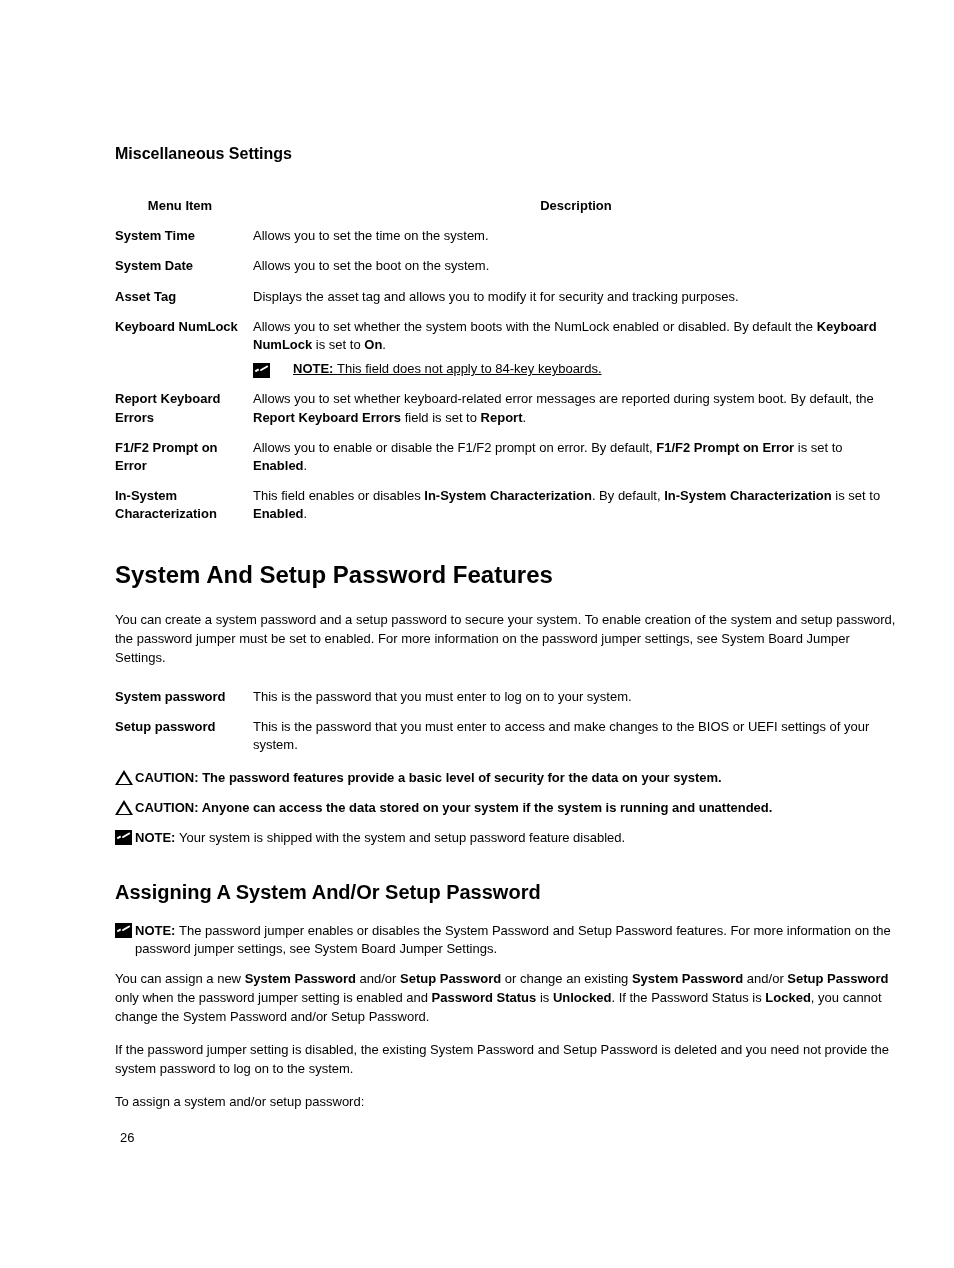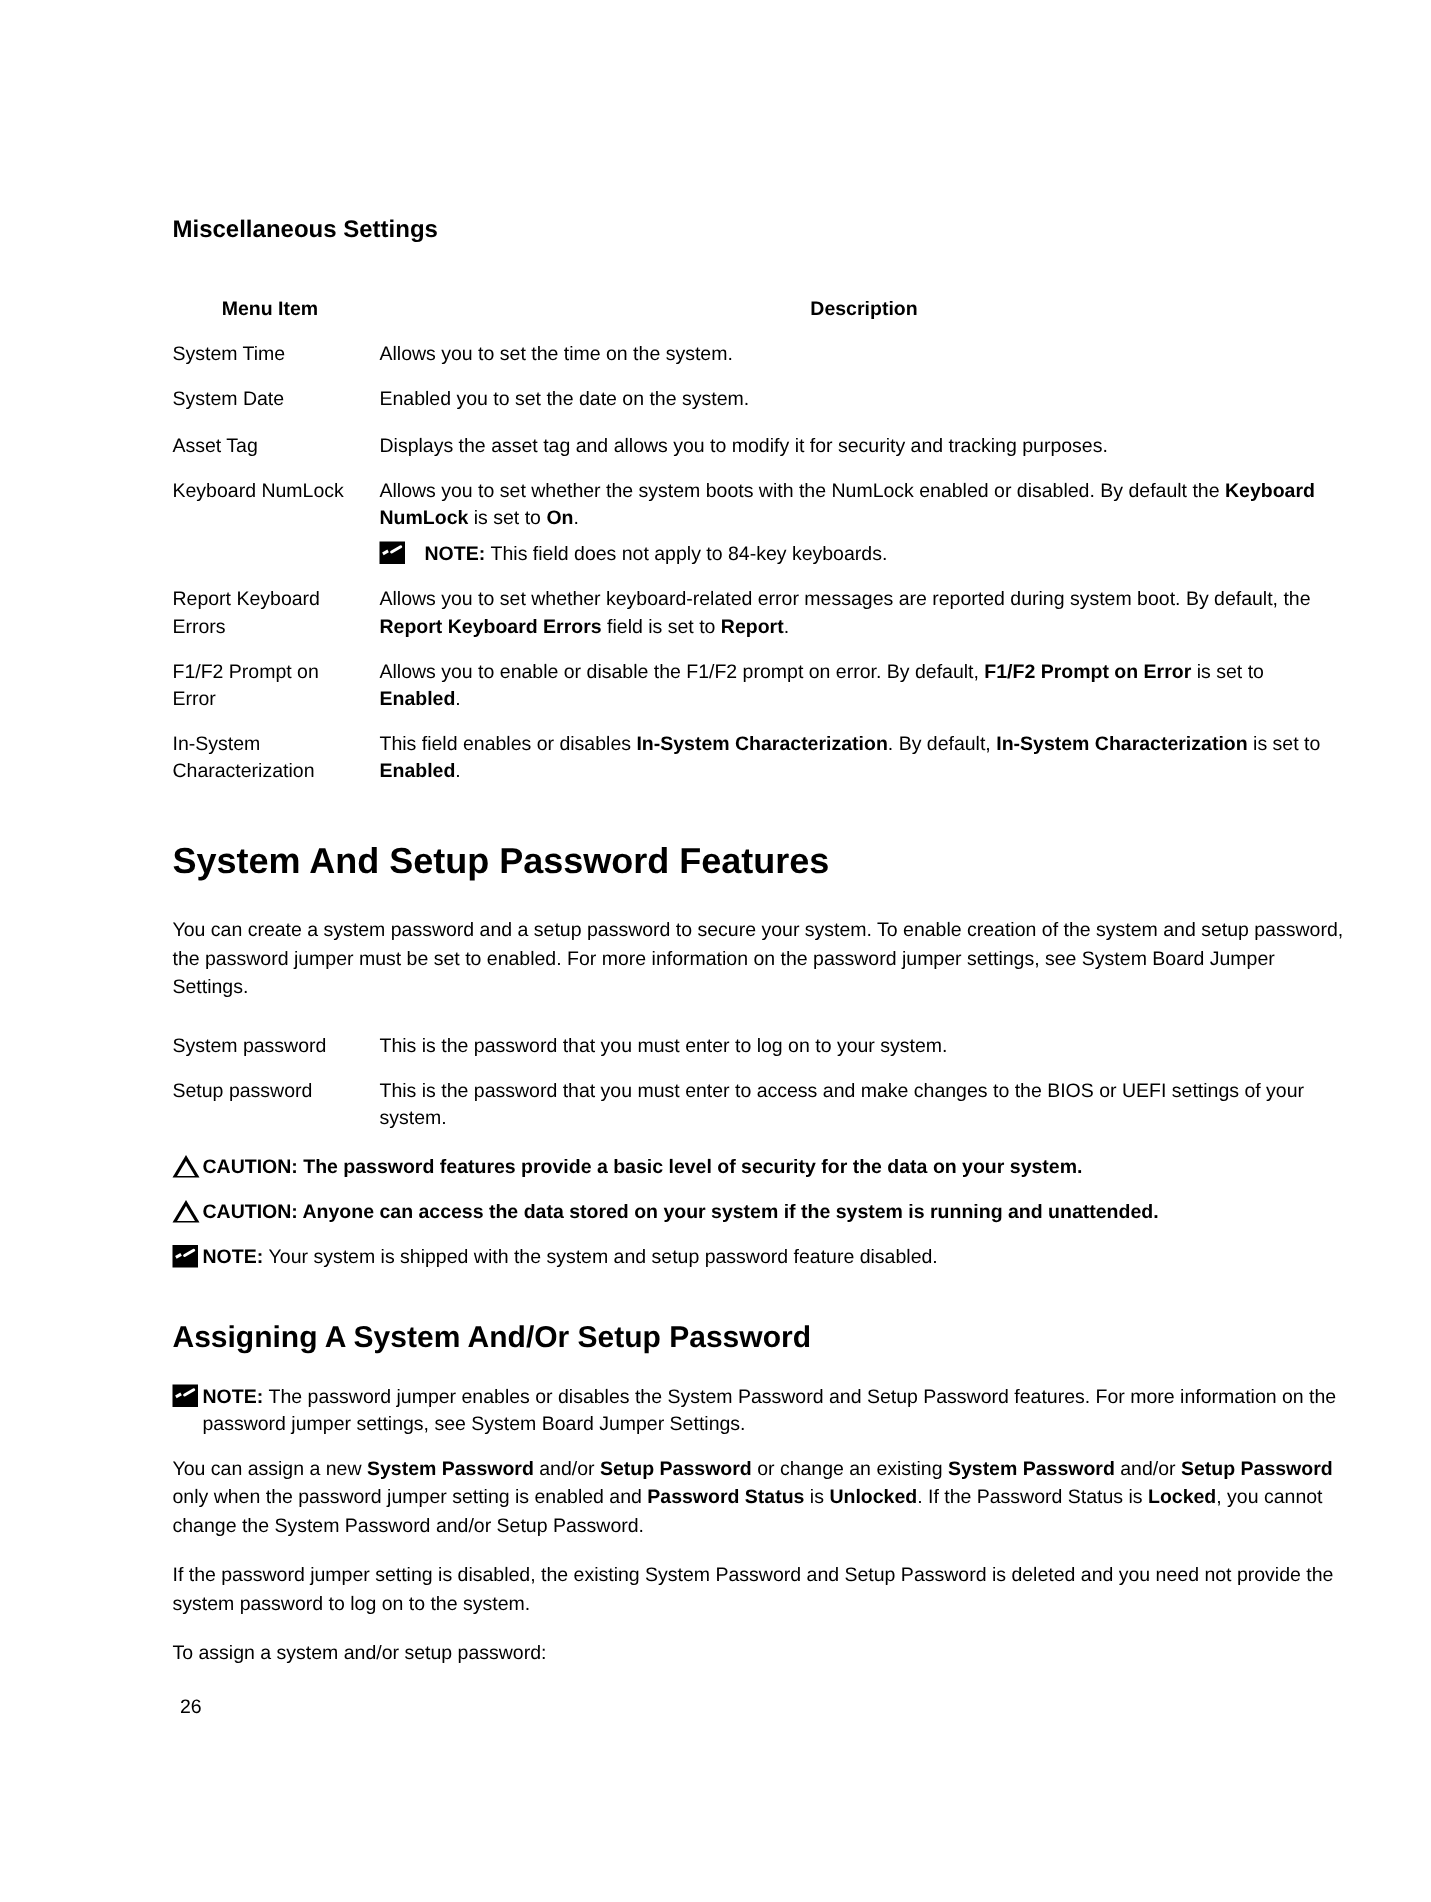--- a/index.html
+++ b/index.html
@@ -37,21 +37,21 @@
     width: 100%;
     margin-bottom: 8px;
   }
   table.defs td {
     vertical-align: top;
     padding: 6px 0;
     line-height: 1.4;
   }
   table.defs td.label {
     width: 138px;
-    font-weight: normal;
+    font-weight: bold;
     padding-right: 8px;
   }
   table.defs tr.header td { font-weight: bold; text-align: center; }
   p.body {
     line-height: 1.45;
     margin-bottom: 14px;
   }
   .callout {
     display: flex;
     align-items: flex-start;
@@ -96,24 +96,25 @@
   .note-icon::after {
     content: "";
     position: absolute;
     left: 3px; bottom: 3px;
     width: 4px; height: 4px;
     border-top: 2px solid #fff;
     transform: rotate(-30deg);
   }
   .inline-note {
     display: flex;
-    align-items: flex-start;
-    gap: 10px;
+    align-items: flex-end;
+    gap: 20px;
     margin-top: 6px;
     line-height: 1.4;
+    text-decoration: underline;
   }
   .inline-note .icon-box { flex-shrink: 0; width: 20px; }
   .bold { font-weight: bold; }
   .page-number {
     position: absolute;
     left: 120px;
     top: 1130px;
     font-size: 13px;
   }
 </style>
@@ -129,21 +130,21 @@
         <tr class="header">
       <td class="label">Menu Item</td>
       <td>Description</td>
     </tr>
     <tr>
       <td class="label">System Time</td>
       <td>Allows you to set the time on the system.</td>
     </tr>
     <tr>
       <td class="label">System Date</td>
-      <td>Enabled you to set the date on the system.</td>
+      <td>Allows you to set the boot on the system.</td>
     </tr>
     <tr>
       <td class="label">Asset Tag</td>
       <td>Displays the asset tag and allows you to modify it for security and tracking purposes.</td>
     </tr>
     <tr>
       <td class="label">Keyboard NumLock</td>
       <td>
         <span>Allows you to set whether the system boots with the NumLock enabled or disabled. By default the </span><span class="bold">Keyboard NumLock</span><span> is set to </span><span class="bold">On</span><span>.</span>
         <div class="inline-note">

